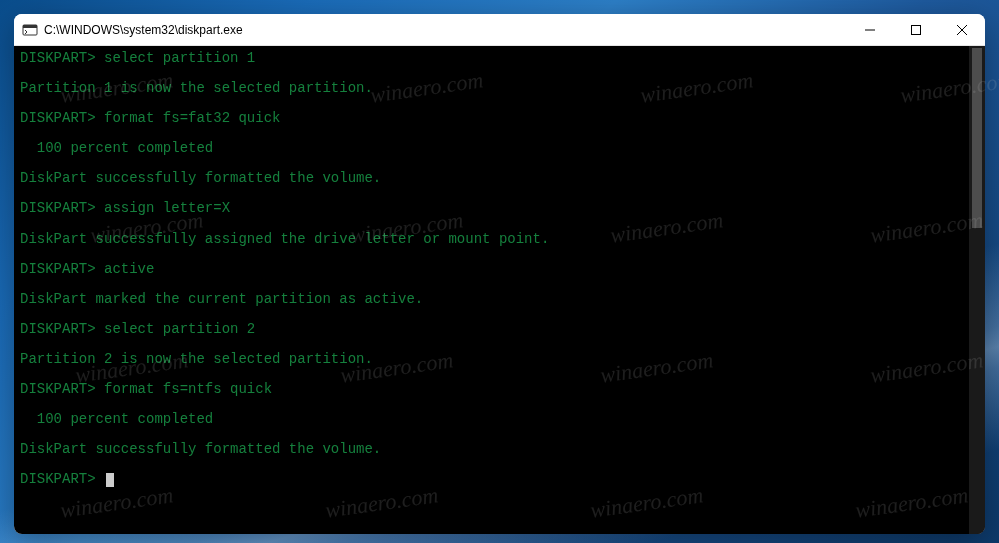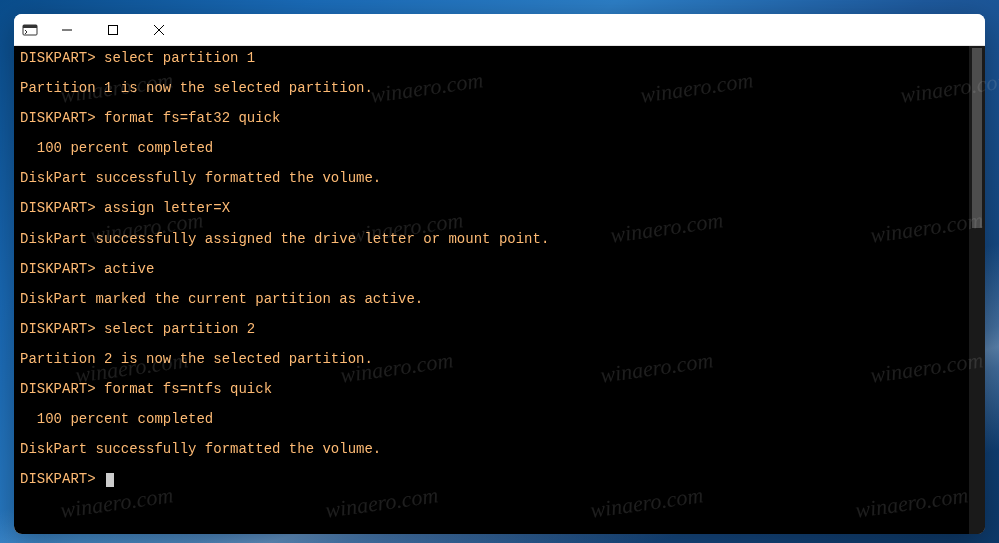--- a/index.html
+++ b/index.html
@@ -71,21 +71,21 @@
     flex: 1;
     background: #000000;
     position: relative;
     overflow: hidden;
   }
   .console-inner {
     padding: 4px 6px 6px 6px;
     font-family: Consolas, "Courier New", monospace;
     font-size: 14px;
     line-height: 1.15;
-    color: #fdba74;
+    color: #15803d;
     white-space: pre;
     height: 100%;
     overflow-y: auto;
   }
   .console-line {
     margin-bottom: 14px;
   }
   .console-line.tight {
     margin-bottom: 16px;
   }
@@ -132,20 +132,21 @@
 
 <div class="window">
   <div class="titlebar">
     <span class="titlebar-icon">
       <svg width="16" height="16" viewBox="0 0 16 16">
         <rect x="1" y="3" width="14" height="10" rx="1" fill="none" stroke="#333" stroke-width="1"></rect>
         <rect x="1" y="3" width="14" height="3" fill="#333"></rect>
         <path d="M3 8 L5 10 L3 12" fill="none" stroke="#333" stroke-width="1"></path>
       </svg>
     </span>
+    <span class="titlebar-title">C:\WINDOWS\system32\diskpart.exe</span>
     <div class="window-controls">
       <div class="wc-btn">
         <svg width="10" height="10" viewBox="0 0 10 10">
             <line x1="0" y1="5" x2="10" y2="5" stroke="currentColor" stroke-width="1"></line>
           </svg>
       </div>
       <div class="wc-btn">
         <svg width="10" height="10" viewBox="0 0 10 10">
             <rect x="0.5" y="0.5" width="9" height="9" fill="none" stroke="currentColor" stroke-width="1"></rect>
           </svg>

